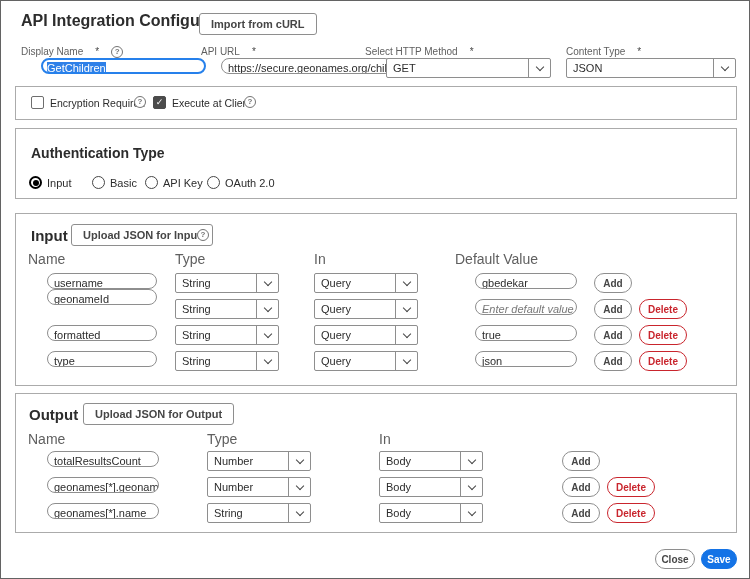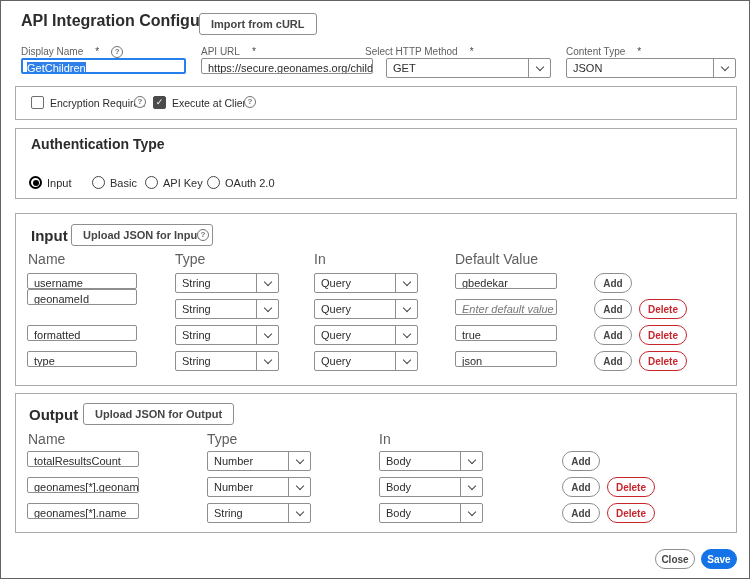--- a/index.html
+++ b/index.html
@@ -6,22 +6,22 @@
   .page{position:relative;width:750px;height:579px;background:#fff;border:1px solid #636363;
         box-sizing:border-box;font-family:"Liberation Sans",sans-serif;overflow:hidden;}
   .title{position:absolute;left:20px;top:11px;font-size:16px;font-weight:700;color:#2c2c2c;}
   .rect-btn{position:absolute;height:22px;background:#fff;border:1px solid #8e8e8e;border-radius:3px;
         font-family:inherit;font-size:11px;font-weight:700;color:#464646;padding:4px 11px;cursor:pointer;}
   .lbl{position:absolute;font-size:10px;color:#5f5f5f;display:flex;align-items:flex-start;gap:12px;height:12px;white-space:nowrap;}
   .req{font-size:10px;color:#464646;}
   .help{width:12px;height:12px;border:1px solid #747474;border-radius:50%;color:#747474;font-size:8px;
         font-weight:700;line-height:10px;text-align:center;display:inline-block;box-sizing:border-box;background:#fff;}
   .help.abs{position:absolute;}
-  .textbox{position:absolute;height:16px;box-sizing:border-box;border:1px solid #8e8e8e;border-radius:2px;
-        background:#fff;font-size:11px;color:#2c2c2c;line-height:18px;padding:0 6px;white-space:nowrap;overflow:hidden;}
+  .textbox{position:absolute;height:16px;box-sizing:border-box;border:1px solid #8e8e8e;border-radius:10px;
+        background:#fff;font-size:11px;color:#2c2c2c;line-height:18px;padding:0 6px;white-space:nowrap;overflow:hidden;margin-left:20px;}
   .textbox.focused{border:2px solid #2680EB;padding:0 4px;line-height:16px;}
   .sel{background:#2E80E8;color:#fff;}
   .textbox.placeholder{font-style:italic;color:#787878;}
   .select{position:absolute;height:20px;box-sizing:border-box;border:1px solid #8e8e8e;border-radius:2px;
         background:#fff;display:flex;align-items:stretch;cursor:pointer;}
   .select .val{flex:1;font-size:11px;color:#2c2c2c;line-height:18px;padding:0 6px;overflow:hidden;white-space:nowrap;}
   .select .chev{width:21px;border-left:1px solid #8e8e8e;display:flex;align-items:center;justify-content:center;}
   .chevron{display:block;width:5px;height:5px;border-right:1.5px solid #464646;border-bottom:1.5px solid #464646;
         transform:rotate(45deg);margin-top:-2px;}
   .box{position:absolute;border:1px solid #ababab;background:#fff;box-sizing:border-box;}
@@ -85,21 +85,21 @@
 
   <div class="box" style="left:14px;top:85px;width:722px;height:34px"></div>
   <div class="cb" style="left:30px;top:95px"></div>
   <div class="cblbl" style="left:49px;top:96px">Encryption Required</div>
   <div class="help abs" style="left:133px;top:95px">?</div>
   <div class="cb checked" style="left:152px;top:95px">✓</div>
   <div class="cblbl" style="left:171px;top:96px">Execute at Client</div>
   <div class="help abs" style="left:243px;top:95px">?</div>
 
   <div class="box" style="left:14px;top:127px;width:722px;height:71px"></div>
-  <div class="h2" style="left:30px;top:135px">Authentication Type</div>
+  <div class="h2" style="left:30px;top:144px">Authentication Type</div>
   <div class="radio selected" style="left:28px;top:175px"></div>
   <div class="rlbl" style="left:46px;top:176px">Input</div>
   <div class="radio" style="left:91px;top:175px"></div>
   <div class="rlbl" style="left:109px;top:176px">Basic</div>
   <div class="radio" style="left:144px;top:175px"></div>
   <div class="rlbl" style="left:162px;top:176px">API Key</div>
   <div class="radio" style="left:206px;top:175px"></div>
   <div class="rlbl" style="left:224px;top:176px">OAuth 2.0</div>
 
   <div class="box" style="left:14px;top:212px;width:722px;height:173px"></div>

